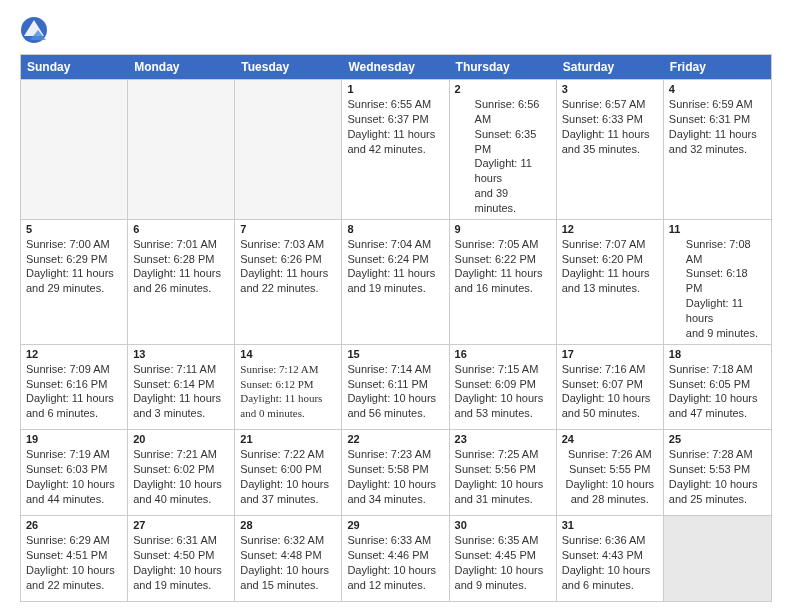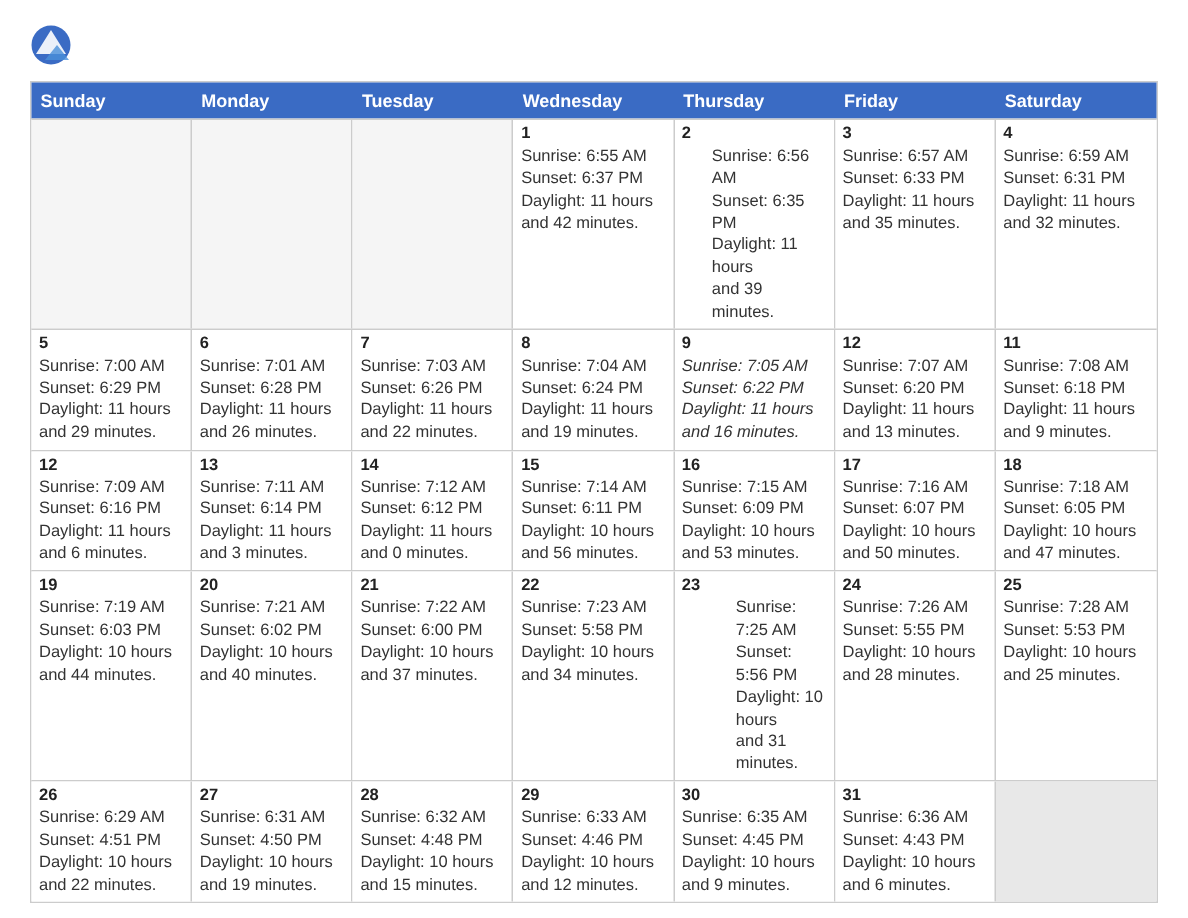--- a/index.html
+++ b/index.html
@@ -141,22 +141,22 @@
     </div>
   </div>
 
   <div class="calendar">
     <div class="cal-header" id="cal-header-row">
         <div class="cal-header-cell">Sunday</div>
         <div class="cal-header-cell">Monday</div>
         <div class="cal-header-cell">Tuesday</div>
         <div class="cal-header-cell">Wednesday</div>
         <div class="cal-header-cell">Thursday</div>
+        <div class="cal-header-cell">Saturday</div>
         <div class="cal-header-cell">Friday</div>
-        <div class="cal-header-cell">Saturday</div>
       </div>
     <div class="cal-body" id="cal-body">
         <div class="cal-row">
           <div class="cal-cell empty"></div>
           <div class="cal-cell empty"></div>
           <div class="cal-cell empty"></div>
           <div class="cal-cell">
             <div class="day-number">1</div>
             <div class="day-info" style="white-space: pre-line;">Sunrise: 6:55 AM
 Sunset: 6:37 PM
@@ -209,35 +209,35 @@
           </div>
           <div class="cal-cell">
             <div class="day-number">8</div>
             <div class="day-info" style="white-space: pre-line;">Sunrise: 7:04 AM
 Sunset: 6:24 PM
 Daylight: 11 hours
 and 19 minutes.</div>
           </div>
           <div class="cal-cell">
             <div class="day-number">9</div>
-            <div class="day-info" style="white-space: pre-line; font-style: italic;">Sunrise: 7:05 AM
+            <div class="day-info" style="white-space: pre-line;">Sunrise: 7:05 AM
 Sunset: 6:22 PM
 Daylight: 11 hours
 and 16 minutes.</div>
           </div>
           <div class="cal-cell">
             <div class="day-number">12</div>
             <div class="day-info" style="white-space: pre-line;">Sunrise: 7:07 AM
 Sunset: 6:20 PM
 Daylight: 11 hours
 and 13 minutes.</div>
           </div>
           <div class="cal-cell">
             <div class="day-number">11</div>
-            <div class="day-info" style="white-space: pre-line;">Sunrise: 7:08 AM
+            <div class="day-info" style="white-space: pre-line; margin-left: 17px;">Sunrise: 7:08 AM
 Sunset: 6:18 PM
 Daylight: 11 hours
 and 9 minutes.</div>
           </div>
         </div>
         <div class="cal-row">
           <div class="cal-cell">
             <div class="day-number">12</div>
             <div class="day-info" style="white-space: pre-line;">Sunrise: 7:09 AM
 Sunset: 6:16 PM
@@ -246,21 +246,21 @@
           </div>
           <div class="cal-cell">
             <div class="day-number">13</div>
             <div class="day-info" style="white-space: pre-line;">Sunrise: 7:11 AM
 Sunset: 6:14 PM
 Daylight: 11 hours
 and 3 minutes.</div>
           </div>
           <div class="cal-cell">
             <div class="day-number">14</div>
-            <div class="day-info" style="white-space: pre-line;">Sunrise: 7:12 AM
+            <div class="day-info" style="white-space: pre-line; font-family: Liberation Serif, serif;">Sunrise: 7:12 AM
 Sunset: 6:12 PM
 Daylight: 11 hours
 and 0 minutes.</div>
           </div>
           <div class="cal-cell">
             <div class="day-number">15</div>
             <div class="day-info" style="white-space: pre-line;">Sunrise: 7:14 AM
 Sunset: 6:11 PM
 Daylight: 10 hours
 and 56 minutes.</div>
@@ -311,28 +311,28 @@
           </div>
           <div class="cal-cell">
             <div class="day-number">22</div>
             <div class="day-info" style="white-space: pre-line;">Sunrise: 7:23 AM
 Sunset: 5:58 PM
 Daylight: 10 hours
 and 34 minutes.</div>
           </div>
           <div class="cal-cell">
             <div class="day-number">23</div>
-            <div class="day-info" style="white-space: pre-line; margin-left: 36px;">Sunrise: 7:25 AM
+            <div class="day-info" style="white-space: pre-line;">Sunrise: 7:25 AM
 Sunset: 5:56 PM
 Daylight: 10 hours
 and 31 minutes.</div>
           </div>
           <div class="cal-cell">
             <div class="day-number">24</div>
-            <div class="day-info" style="white-space: pre-line;">Sunrise: 7:26 AM
+            <div class="day-info" style="white-space: pre-line; text-align: center;">Sunrise: 7:26 AM
 Sunset: 5:55 PM
 Daylight: 10 hours
 and 28 minutes.</div>
           </div>
           <div class="cal-cell">
             <div class="day-number">25</div>
             <div class="day-info" style="white-space: pre-line;">Sunrise: 7:28 AM
 Sunset: 5:53 PM
 Daylight: 10 hours
 and 25 minutes.</div>

